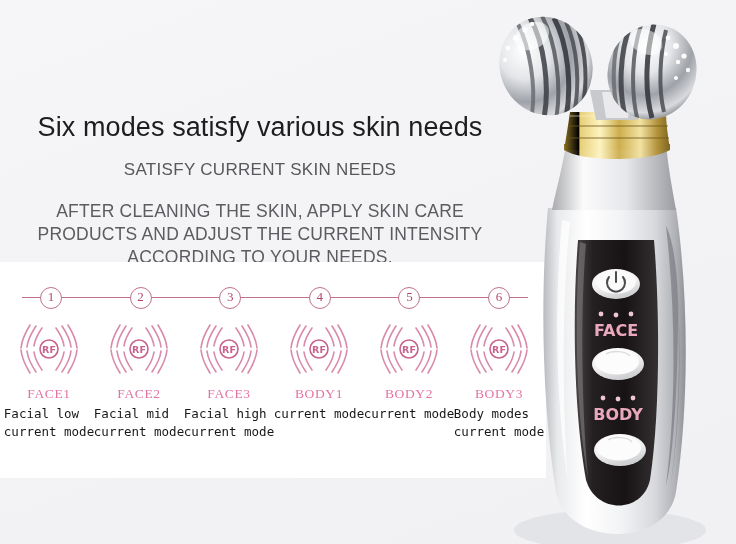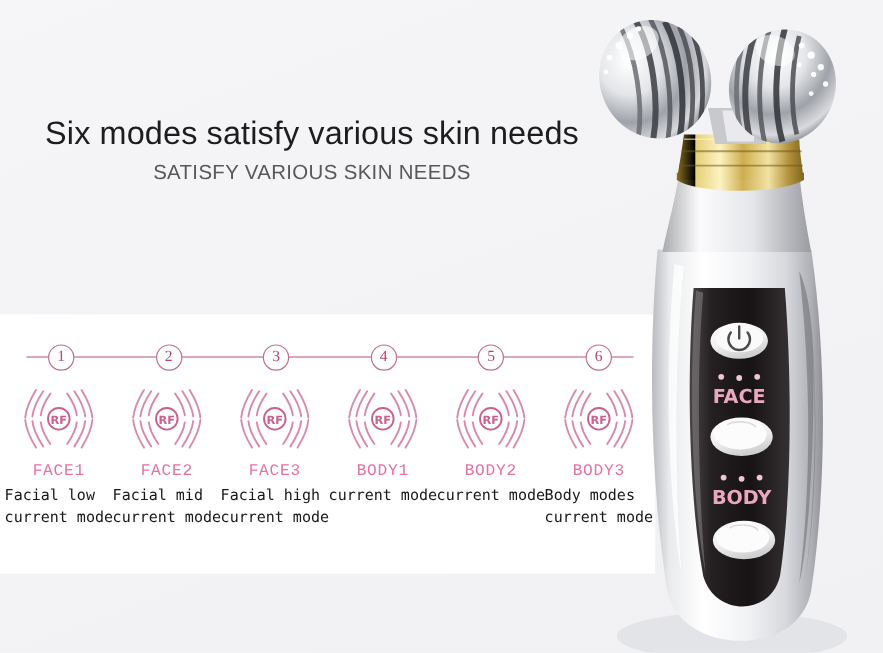--- a/index.html
+++ b/index.html
@@ -28,21 +28,21 @@
     top: 96px;
     width: 520px;
     text-align: center;
   }
   .headline {
     font-size: 27px;
     font-weight: 400;
     color: #1d1d1f;
     letter-spacing: 0.1px;
     line-height: 1.18;
-    margin: 0;
+    margin: 16px;
     white-space: nowrap;
   }
   .subhead {
     margin: 6px 0 0 0;
     font-size: 17px;
     font-weight: 400;
     color: #58585c;
     letter-spacing: 0.3px;
     white-space: nowrap;
   }
@@ -125,21 +125,21 @@
     width: 58px;
     height: 62px;
     position: relative;
   }
   .rf-wrap svg { display: block; }
   .mode-name {
     margin-top: 6px;
     font-size: 13.5px;
     color: #e472a3;
     letter-spacing: 0.6px;
-    font-family: Liberation Mono, monospace;
+    font-family: Liberation Serif, serif;
     white-space: nowrap;
   }
   .mode-desc {
     margin-top: 3px;
     font-size: 12.5px;
     color: #181818;
     line-height: 1.42;
     text-align: left;
     font-family: "DejaVu Sans Mono", monospace;
     white-space: nowrap;
@@ -155,21 +155,26 @@
   }
   .device svg { display: block; }
 </style>
 </head>
 <body>
 
 <div class="stage">
 
   <div class="copy">
     <h1 class="headline">Six modes satisfy various skin needs</h1>
-    <div class="subhead">SATISFY VARIOUS SKIN NEEDS</div>
+    <div class="subhead">SATISFY CURRENT SKIN NEEDS</div>
+    <div class="bodycopy">
+      <div>AFTER CLEANING THE SKIN, APPLY SKIN CARE</div>
+      <div>PRODUCTS AND ADJUST THE CURRENT INTENSITY</div>
+      <div>ACCORDING TO YOUR NEEDS.</div>
+    </div>
   </div>
 
   <div class="mode-panel"></div>
 
   <div class="timeline">
     <div class="timeline-rule"></div>
     <div class="timeline-nodes">
       <div class="node">1</div>
       <div class="node">2</div>
       <div class="node">3</div>

